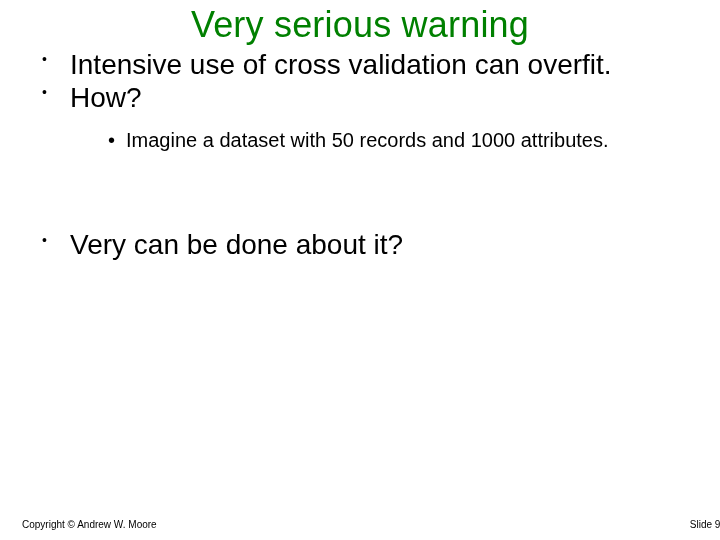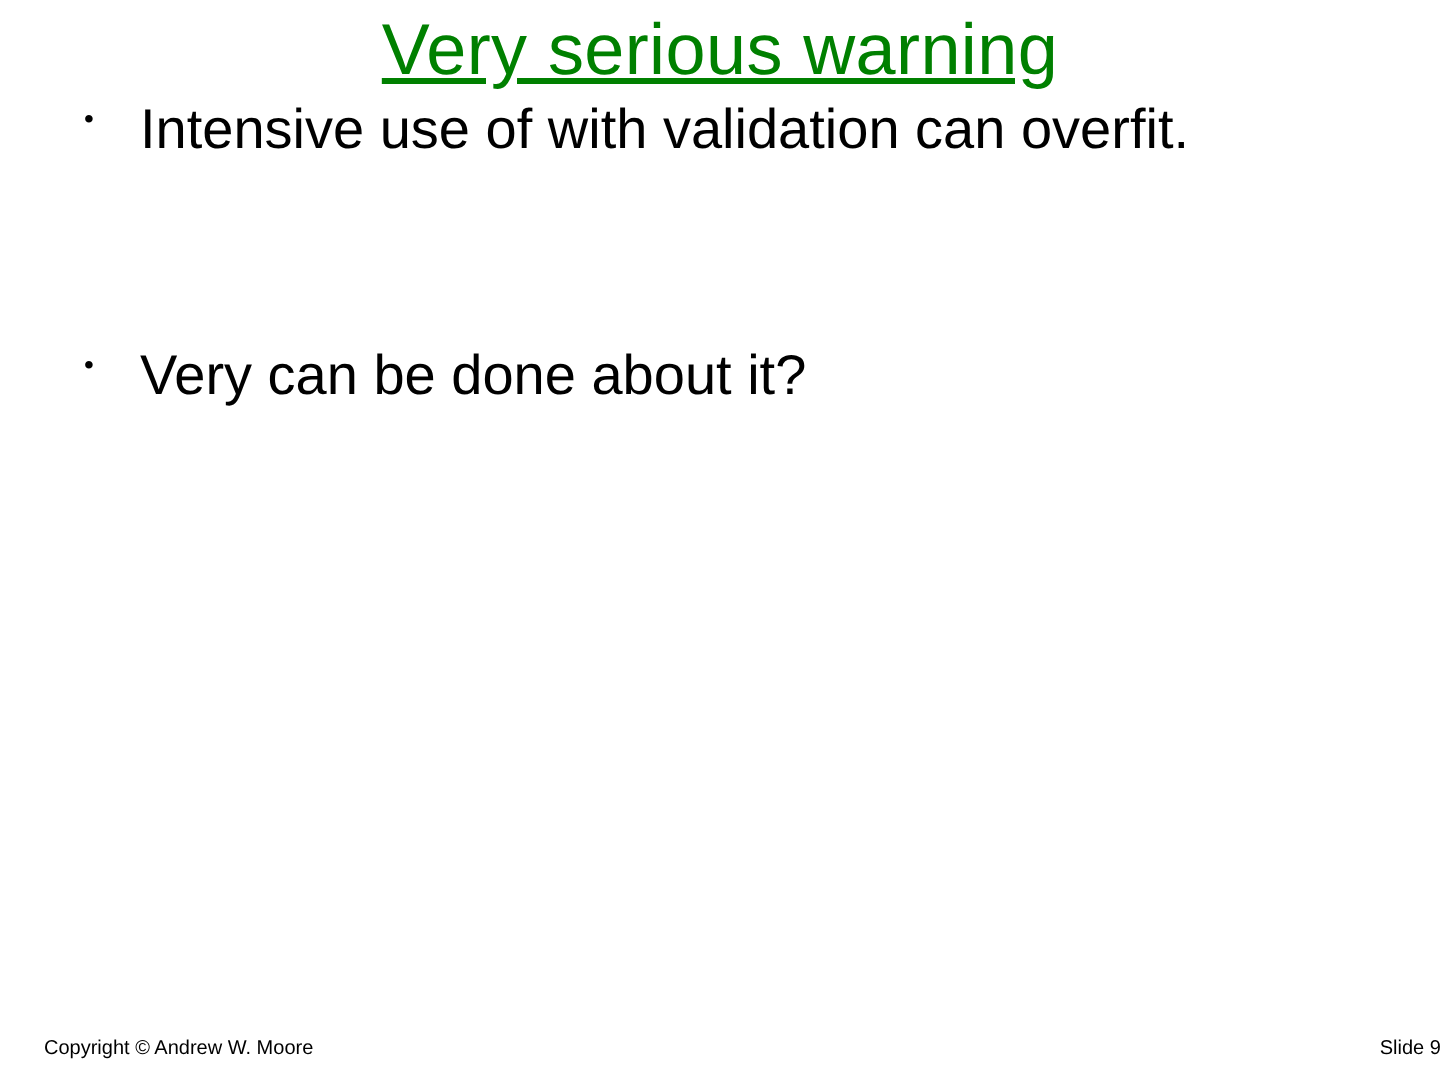--- a/index.html
+++ b/index.html
@@ -10,21 +10,20 @@
     position: relative;
     overflow: hidden;
   }
   .title {
     color: #008000;
     font-size: 36px;
     font-weight: 400;
     text-align: center;
     padding-top: 4px;
     letter-spacing: 0.2px;
-    text-decoration: underline;
   }
   .main-list {
     list-style: none;
     padding-left: 30px;
     padding-right: 20px;
     margin-top: 2px;
   }
   .main-list > li {
     position: relative;
     padding-left: 40px;
@@ -79,24 +78,26 @@
     color: #000;
     float: right;
   }
 </style>
 </head>
 <body>
 
 <h1 class="title">Very serious warning</h1>
 
 <ul class="main-list">
-  <li>Intensive use of with validation can overfit.</li>
+  <li>Intensive use of cross validation can overfit.</li>
+  <li>How?</li>
 </ul>
 
 <ul class="sub-list">
+  <li>Imagine a dataset with 50 records and 1000 attributes.</li>
 </ul>
 
 <div class="gap"></div>
 
 <ul class="main-list">
   <li>Very can be done about it?</li>
 </ul>
 
 <div class="footer">
   <span class="copyright">Copyright © Andrew W. Moore</span>

